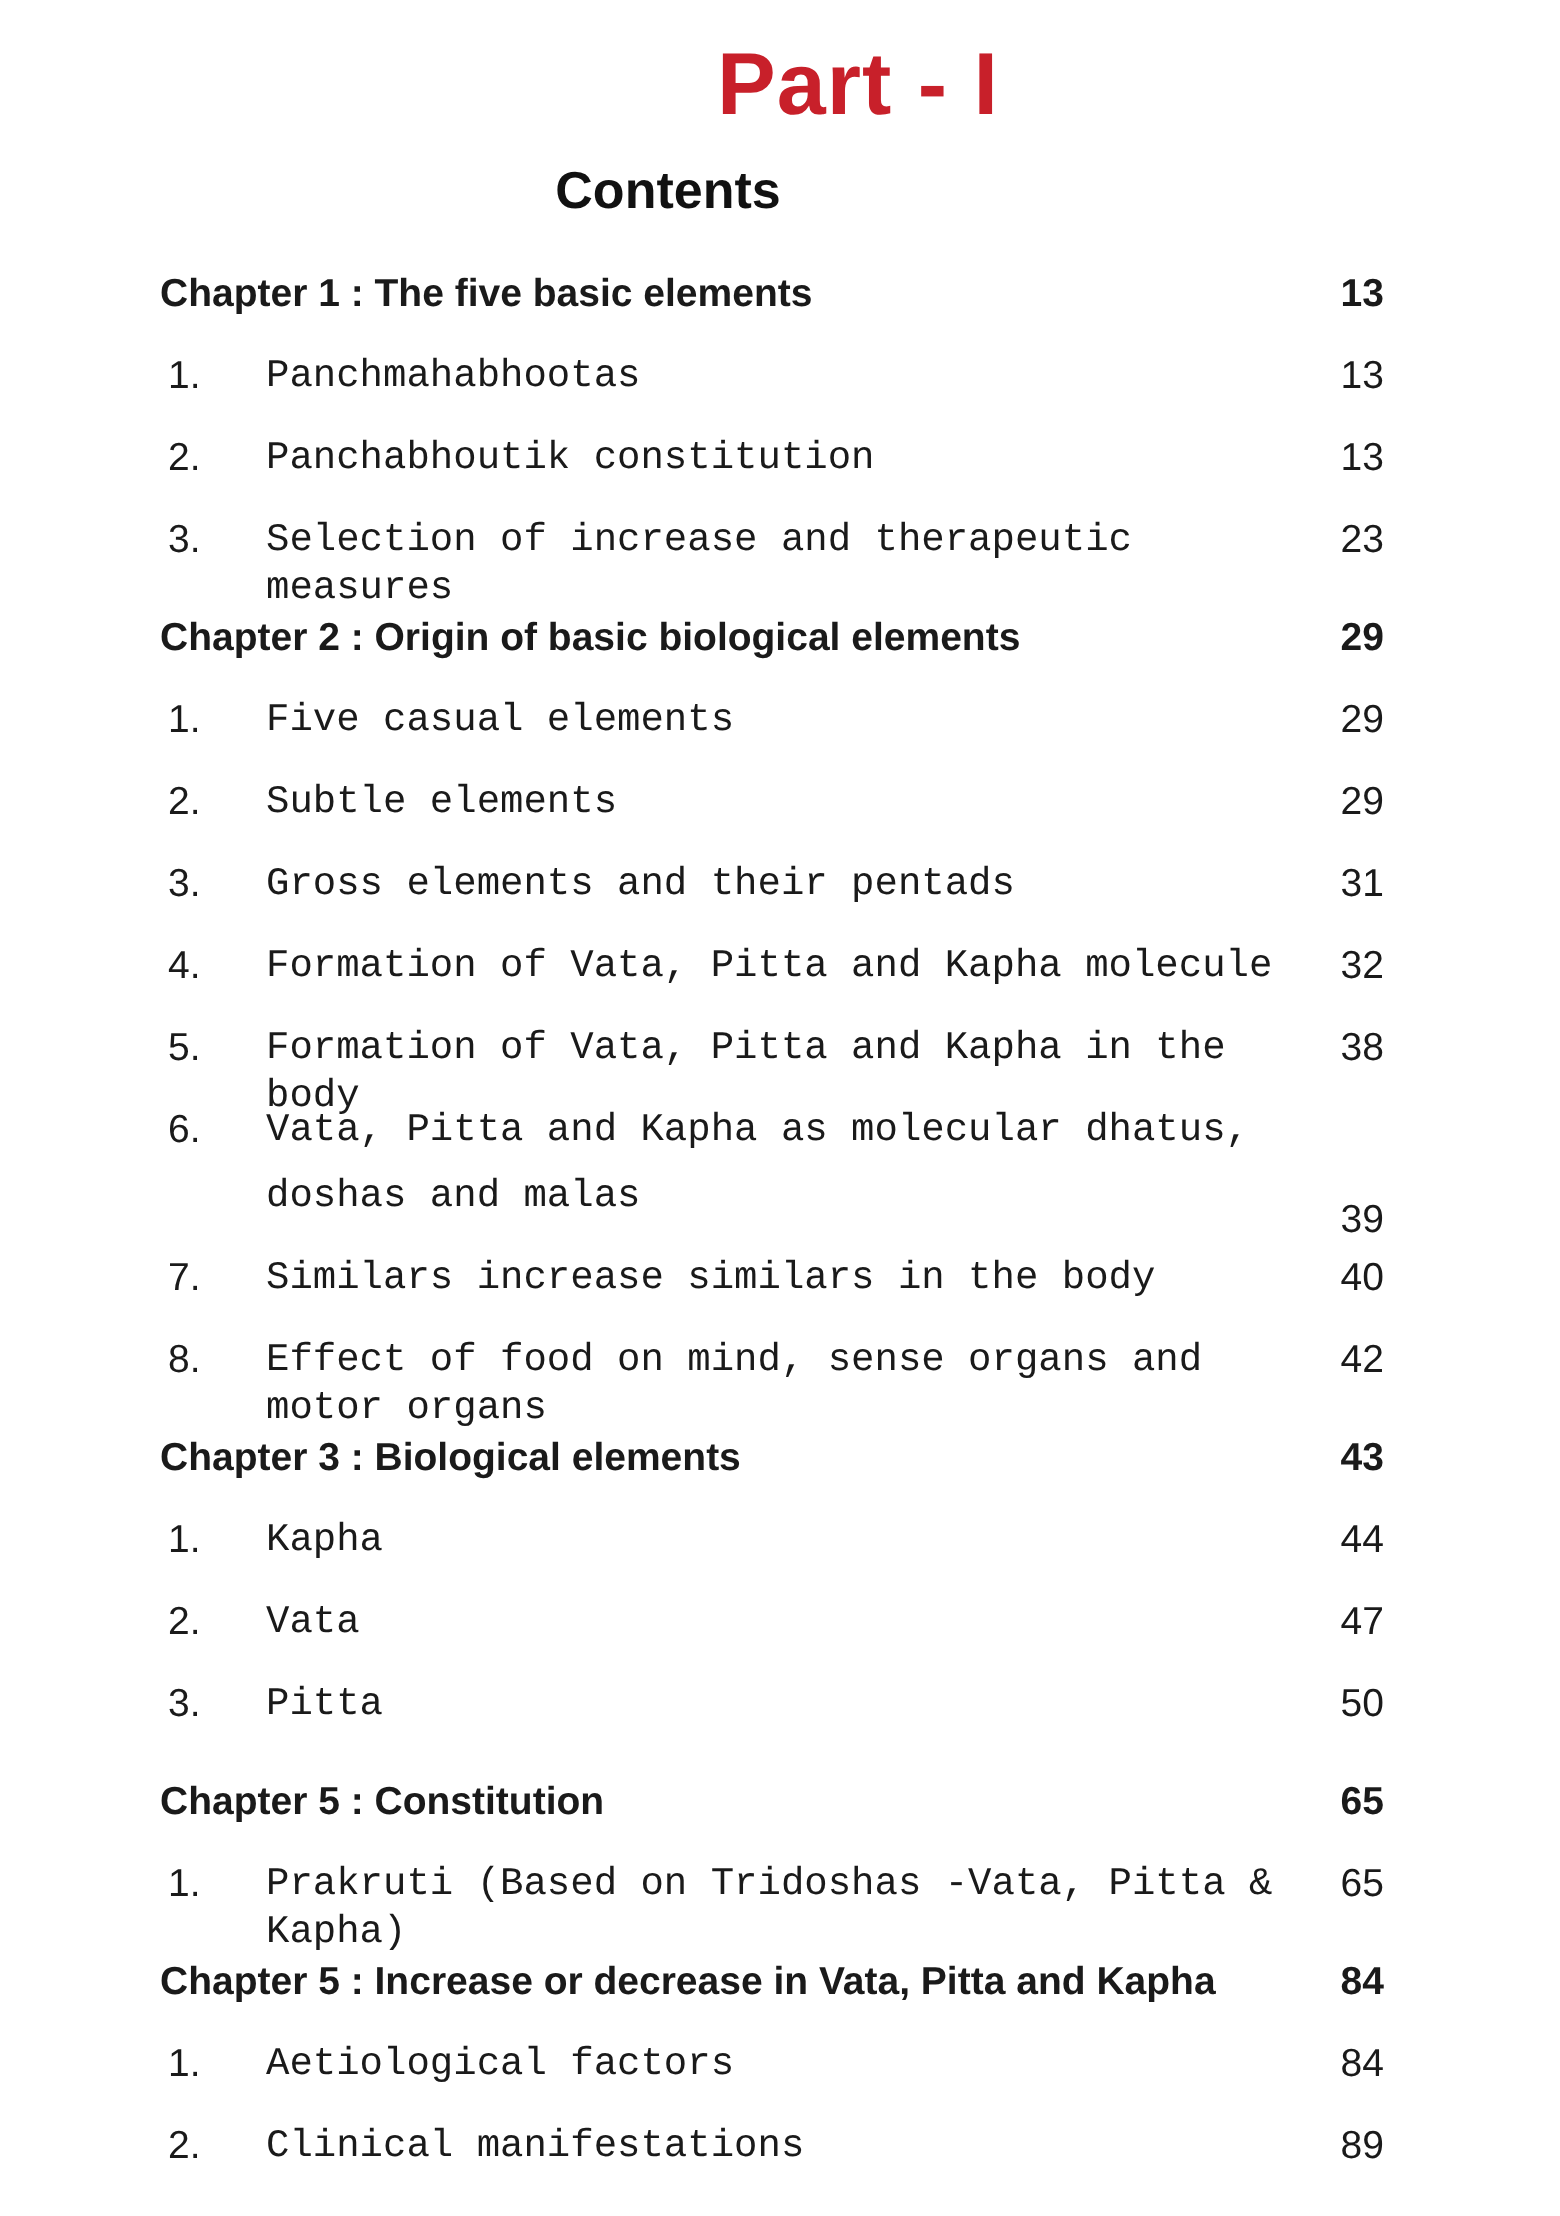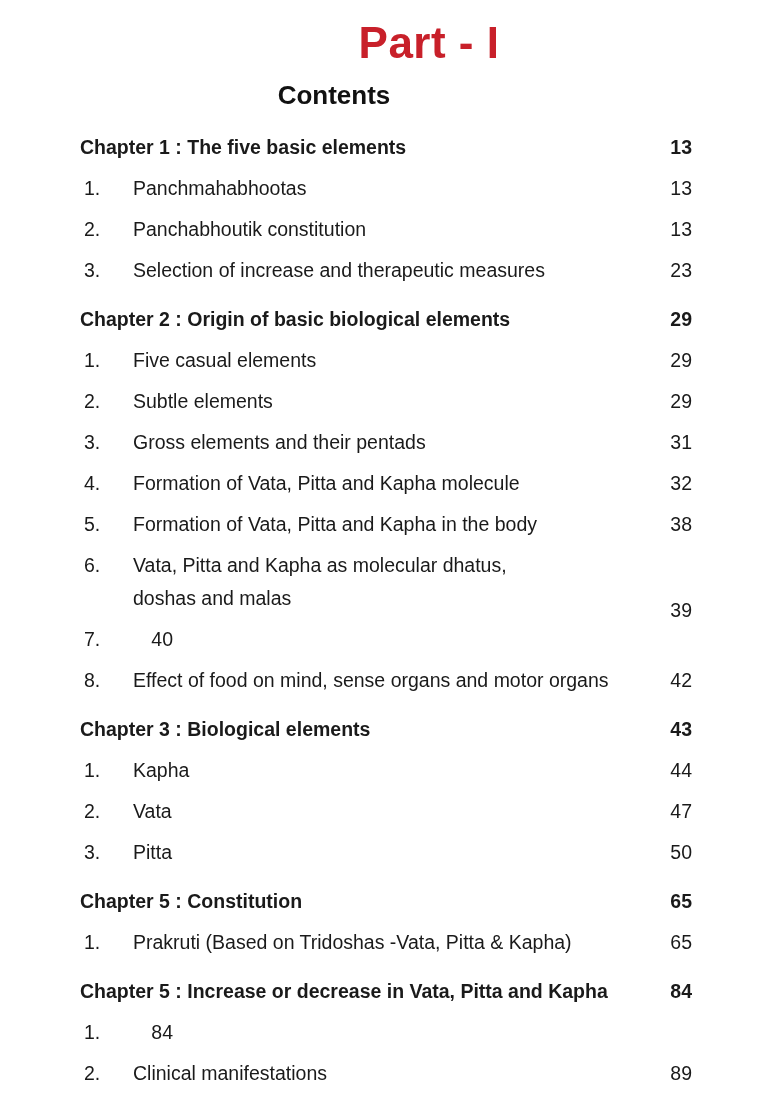--- a/index.html
+++ b/index.html
@@ -8,21 +8,21 @@
   .part-title { position: absolute; top: 18px; left: 0; width: 780px; text-align: center;
          font-family: "Liberation Sans", sans-serif; font-size: 44px; color: #c8202a; font-weight: bold; letter-spacing: 0.5px; padding-left: 39px; }
   .contents-title { position: absolute; top: 80px; left: 0; width: 668px; text-align: center;
          font-size: 26px; font-weight: bold; color: #111; }
   .toc { position: absolute; top: 130px; left: 80px; width: 612px; }
   .row { position: relative; display: flex; align-items: flex-start; font-size: 19.5px; line-height: 24px; }
   .chapter { font-weight: bold; height: 41px; padding-top: 5px; box-sizing: border-box; }
   .chapter .ttl { flex: 1; }
   .item { height: 41px; padding-top: 5px; box-sizing: border-box; }
   .item .num { width: 53px; padding-left: 4px; box-sizing: border-box; }
-  .item .ttl { flex: 1; }
+  .item .ttl { flex: 1; font-family: Liberation Mono, monospace; }
   .item.multi { height: 74px; }
   .item.multi .ttl { line-height: 33px; margin-top: -4px; }
   .pg { width: 40px; text-align: right; }
   .item.multi .pg { align-self: flex-end; }
   .gap { height: 8px; }
 </style>
 </head>
 <body>
 
 <div class="part-title">Part - I</div>
@@ -84,20 +84,21 @@
   <div class="row item multi">
     <span class="num">6.</span>
     <span class="ttl">
       <span>Vata, Pitta and Kapha as molecular dhatus,</span><br>
       <span>doshas and malas</span>
     </span>
     <span class="pg">39</span>
   </div>
   <div class="row item">
     <span class="num">7.</span>
+    <span class="ttl">Similars increase similars in the body</span>
     <span class="pg">40</span>
   </div>
   <div class="row item">
     <span class="num">8.</span>
     <span class="ttl">Effect of food on mind, sense organs and motor organs</span>
     <span class="pg">42</span>
   </div>
 
   <div class="gap"></div>
 
@@ -134,20 +135,21 @@
   </div>
 
   <div class="gap"></div>
 
   <div class="row chapter">
     <span class="ttl">Chapter 5 : Increase or decrease in Vata, Pitta and Kapha</span>
     <span class="pg">84</span>
   </div>
   <div class="row item">
     <span class="num">1.</span>
+    <span class="ttl">Aetiological factors</span>
     <span class="pg">84</span>
   </div>
   <div class="row item">
     <span class="num">2.</span>
     <span class="ttl">Clinical manifestations</span>
     <span class="pg">89</span>
   </div>
 
 </div>
 

